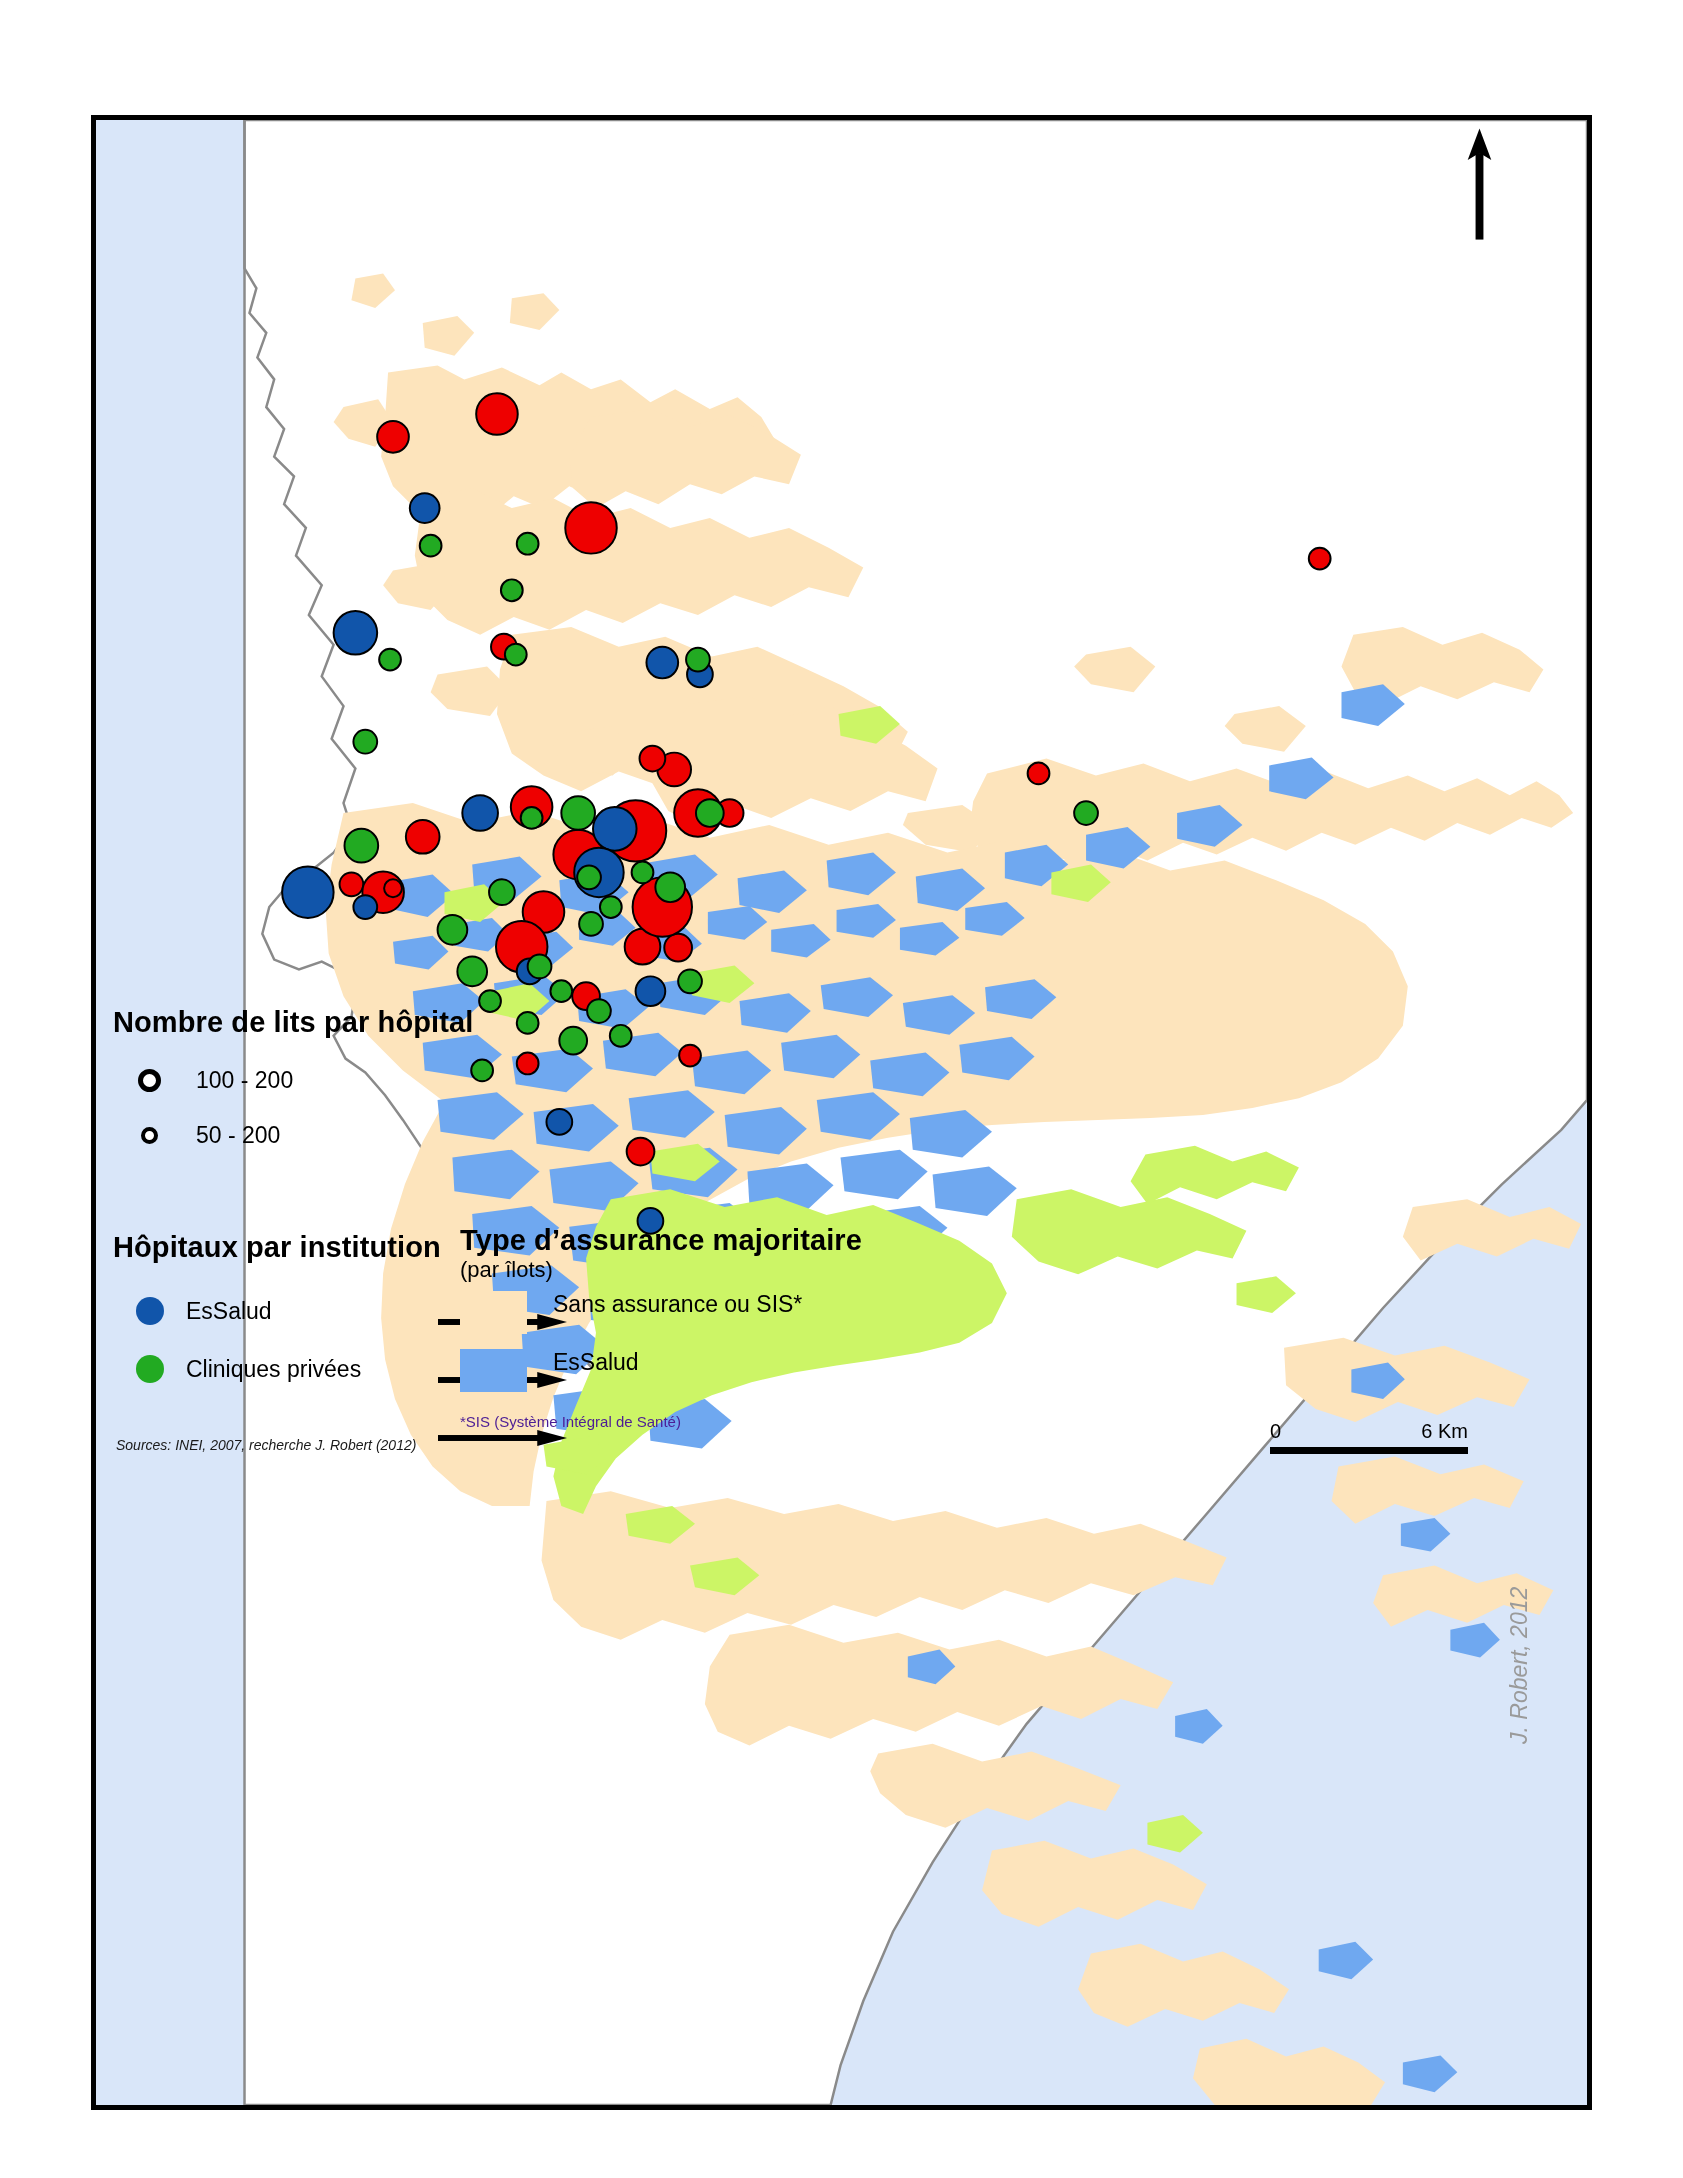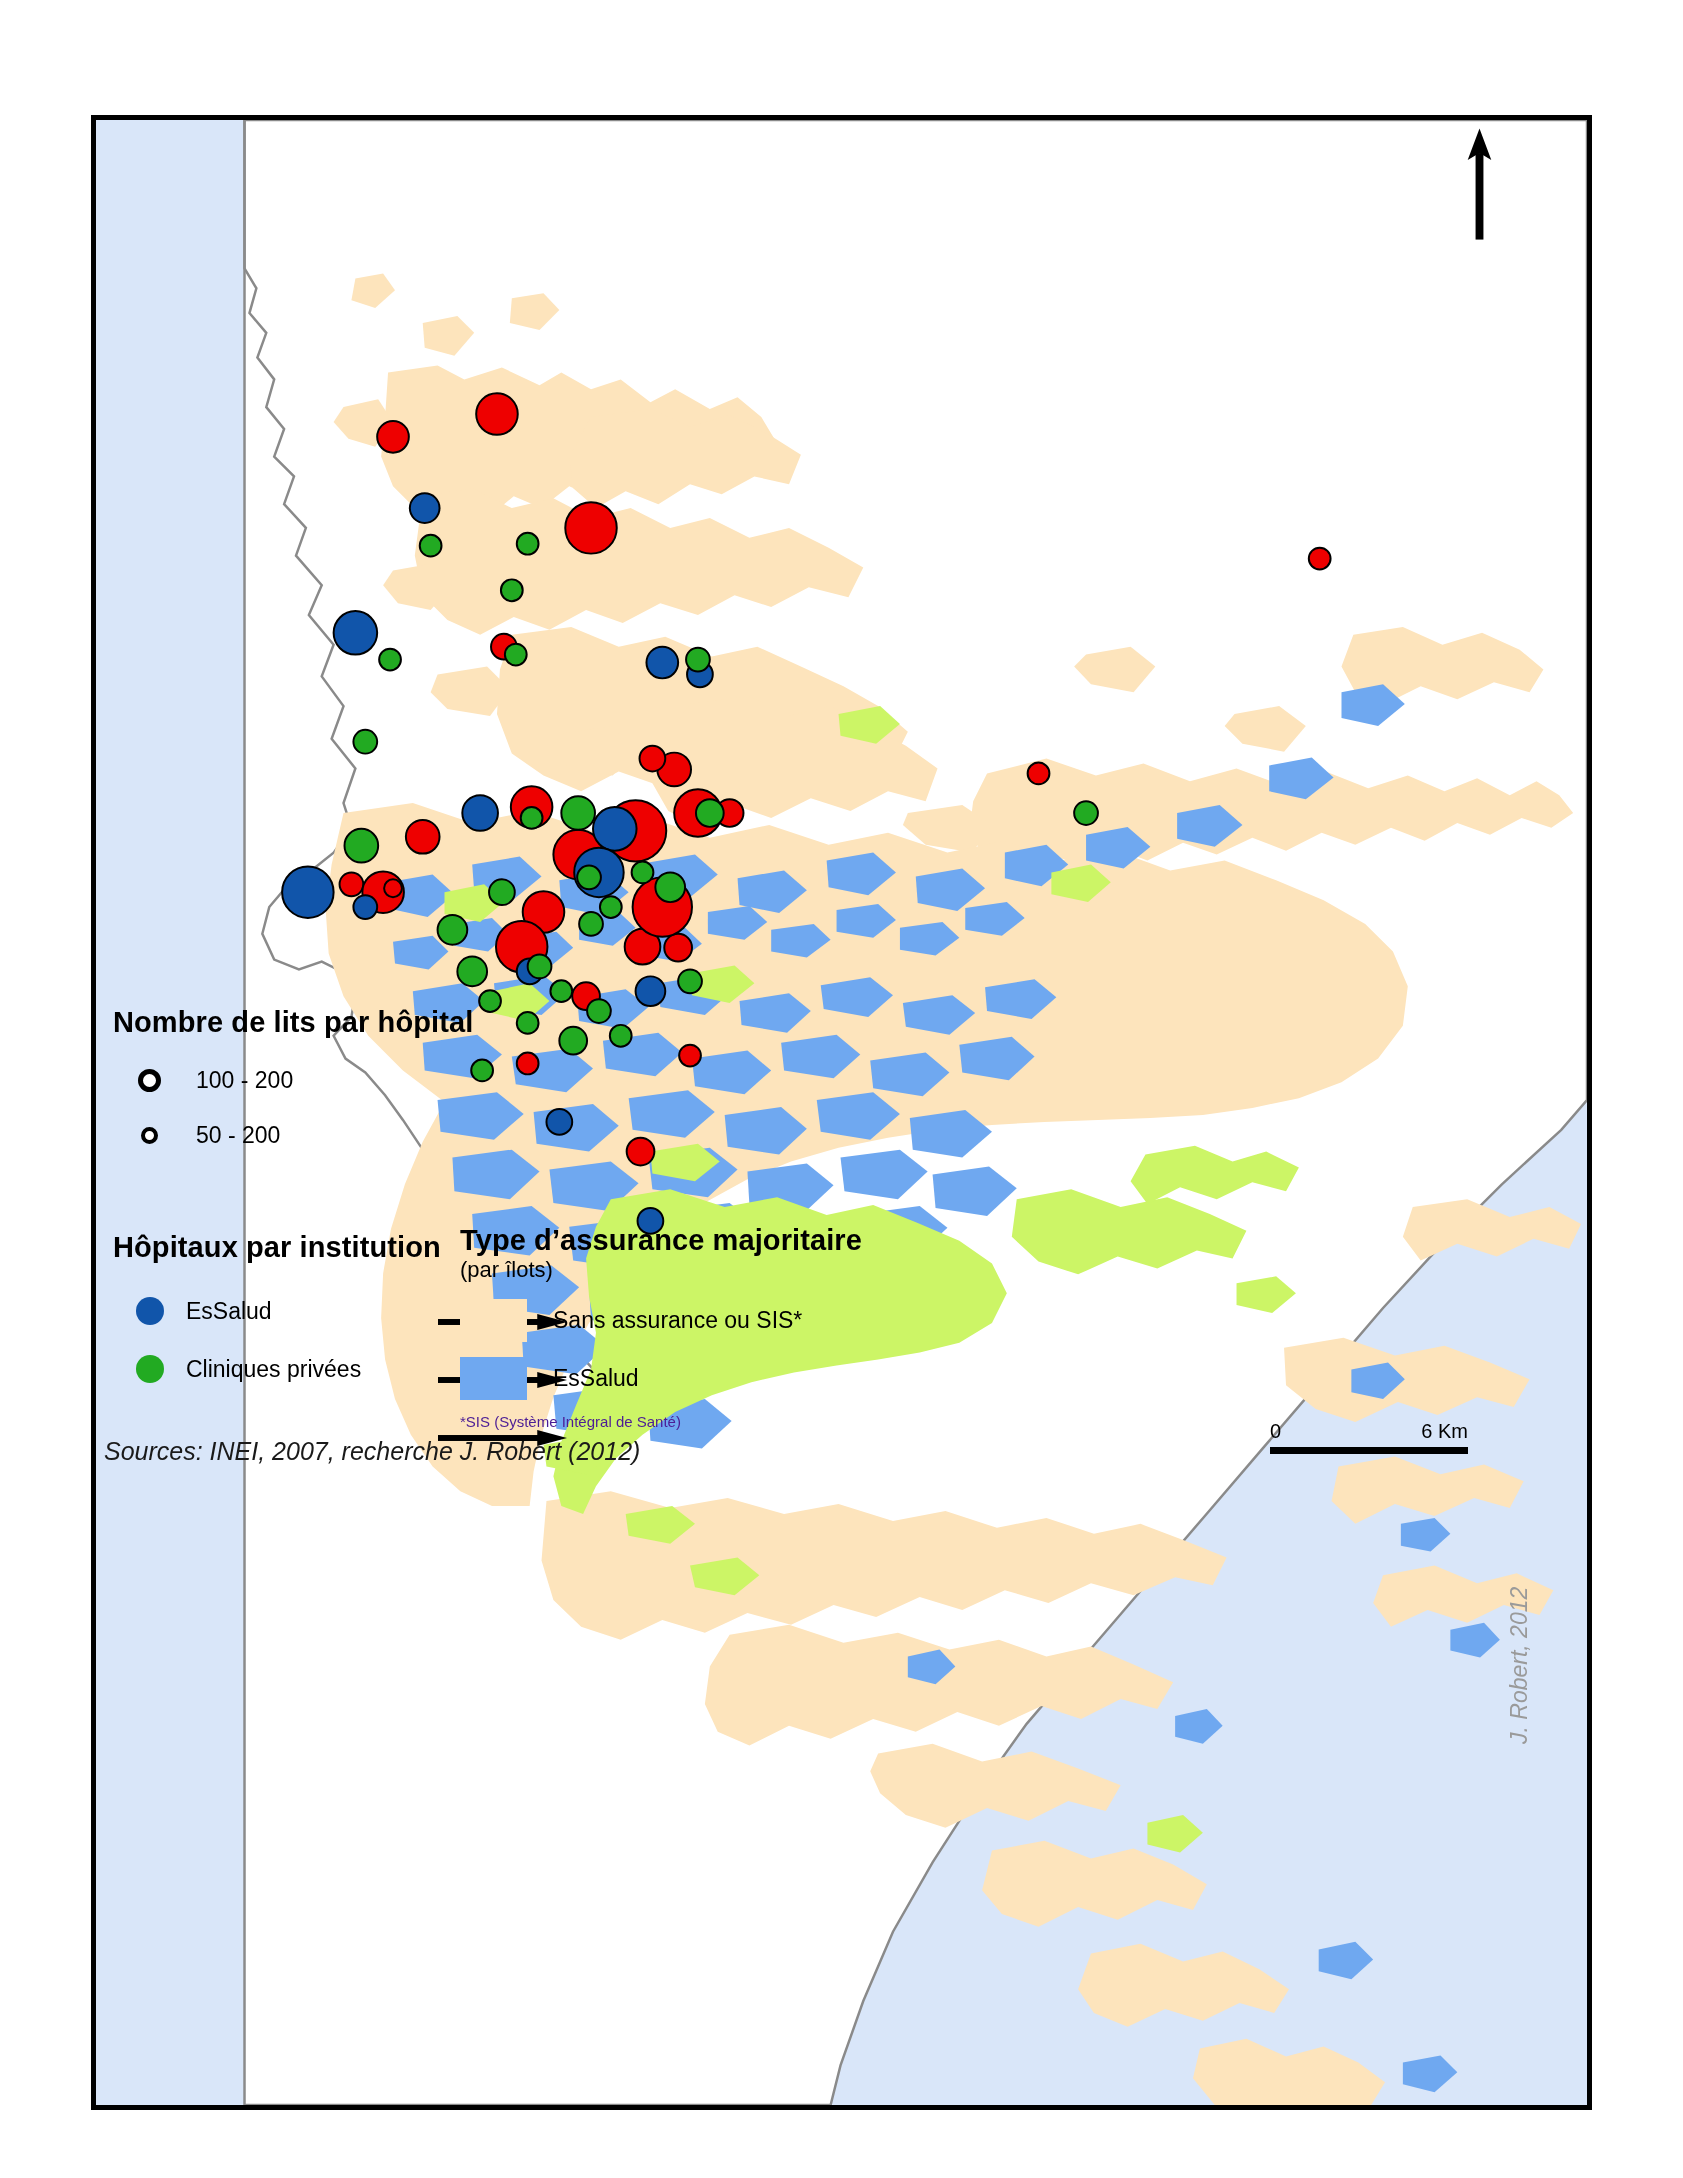--- a/index.html
+++ b/index.html
@@ -36,24 +36,24 @@
 
   #inst-legend{position:absolute;left:17px;top:1111px;}
   #inst-legend .row{display:flex;align-items:center;height:58px;}
   #inst-legend .sym{width:73px;display:flex;justify-content:center;align-items:center;}
   .dot{width:28px;height:28px;border-radius:50%;}
 
   #arrows{position:absolute;left:342px;top:1173px;}
   #arrows .arow{height:58px;display:flex;align-items:center;}
 
   #ins-legend{position:absolute;left:364px;top:1104px;}
-  #ins-legend .row{display:flex;align-items:center;height:58px;}
+  #ins-legend .row{display:flex;align-items:flex-start;height:58px;}
   #ins-legend .sw{width:67px;height:43px;margin-right:26px;}
 
-  #sources{position:absolute;left:8px;top:1317px;font-size:25px;font-style:italic;
+  #sources{position:absolute;left:20px;top:1317px;font-size:14px;font-style:italic;
            color:#1a1a1a;white-space:nowrap;}
 
   #credit{position:absolute;left:1410px;top:1624px;font-size:23px;font-style:italic;
           color:#9a9a9a;transform:rotate(-90deg);transform-origin:left top;white-space:nowrap;}
 
   #scalebar{position:absolute;left:1174px;top:1300px;width:198px;}
   #scalebar .lbls{display:flex;justify-content:space-between;font-size:20px;color:#000;}
   #scalebar .bar{margin-top:4px;height:7px;background:#000;}
 </style>
 </head>

